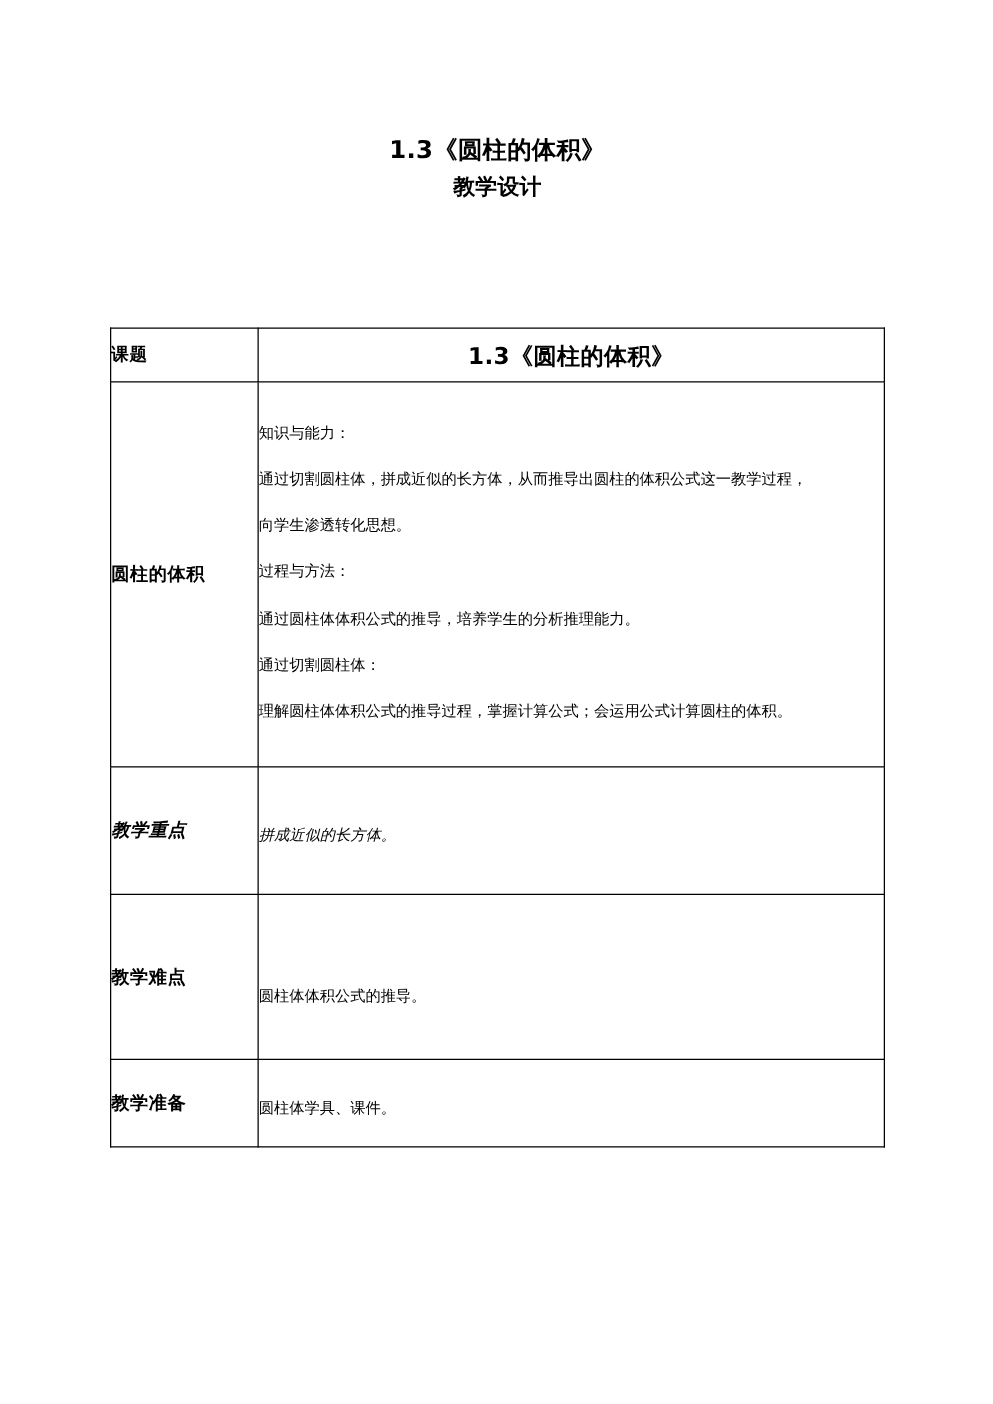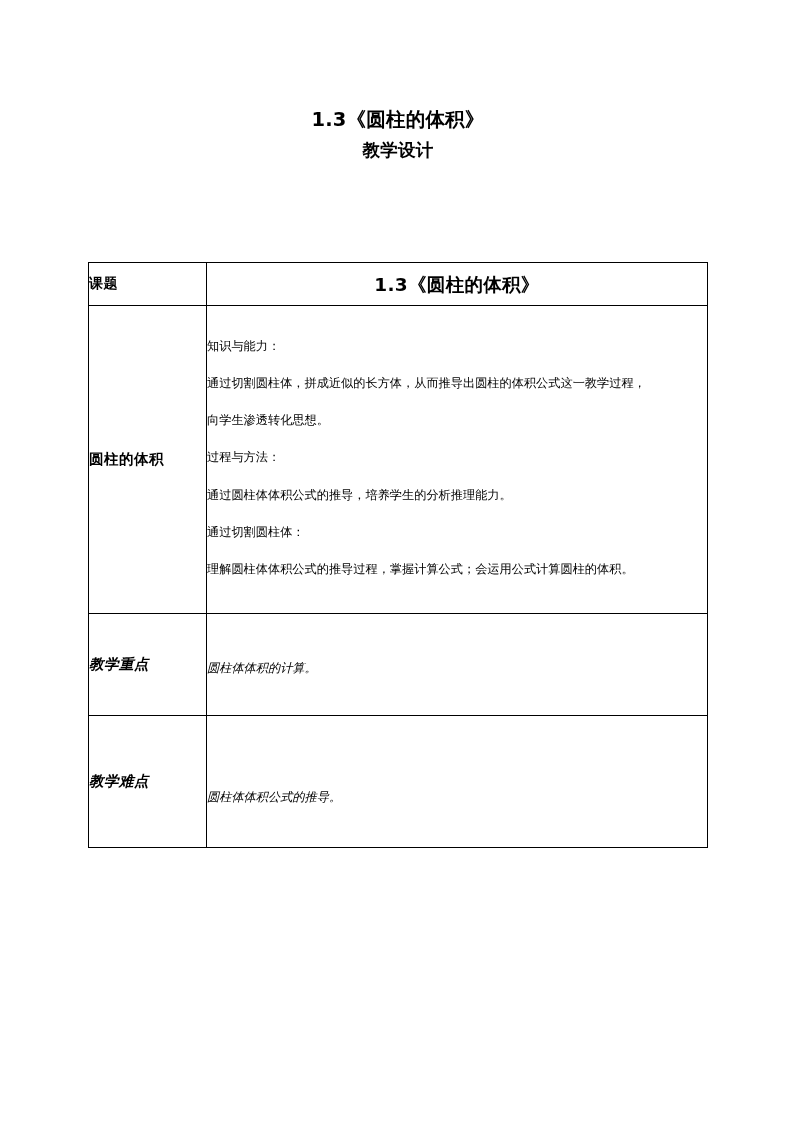--- a/index.html
+++ b/index.html
@@ -95,21 +95,21 @@
     margin: 0 0 22px 0;
     white-space: nowrap;
   }
   .goal-line:last-child { margin-bottom: 12px; }
 
   
   .row-focus td { height: 92px; font-style: italic; }
   .row-focus .body-cell { padding-top: 9px; }
 
   
-  .row-difficulty td { height: 99px; font-style: italic; }
+  .row-difficulty td { height: 99px; }
   .row-difficulty .body-cell { padding-top: 32px; }
 
   
   .row-prep td { height: 60px; }
   .row-prep .body-cell { padding-top: 9px; }
 
   .one-line { margin: 0; white-space: nowrap; }
 </style>
 </head>
 <body>
@@ -142,28 +142,34 @@
           <p class="goal-line">过程与方法：</p>
           <p class="goal-line">通过圆柱体体积公式的推导，培养学生的分析推理能力。</p>
           <p class="goal-line">通过切割圆柱体：</p>
           <p class="goal-line">理解圆柱体体积公式的推导过程，掌握计算公式；会运用公式计算圆柱的体积。</p>
         </td>
       </tr>
 
       <tr class="row-focus">
         <td class="label-cell">教学重点</td>
         <td class="body-cell">
-          <p class="one-line">圆柱体体积的计算。</p>
+          <p class="one-line">拼成近似的长方体。</p>
         </td>
       </tr>
 
       <tr class="row-difficulty">
         <td class="label-cell">教学难点</td>
         <td class="body-cell">
           <p class="one-line">圆柱体体积公式的推导。</p>
         </td>
       </tr>
 
+      <tr class="row-prep">
+        <td class="label-cell">教学准备</td>
+        <td class="body-cell">
+          <p class="one-line">圆柱体学具、课件。</p>
+        </td>
+      </tr>
 
     </tbody>
   </table>
 
 </div>
 
 </body></html>

